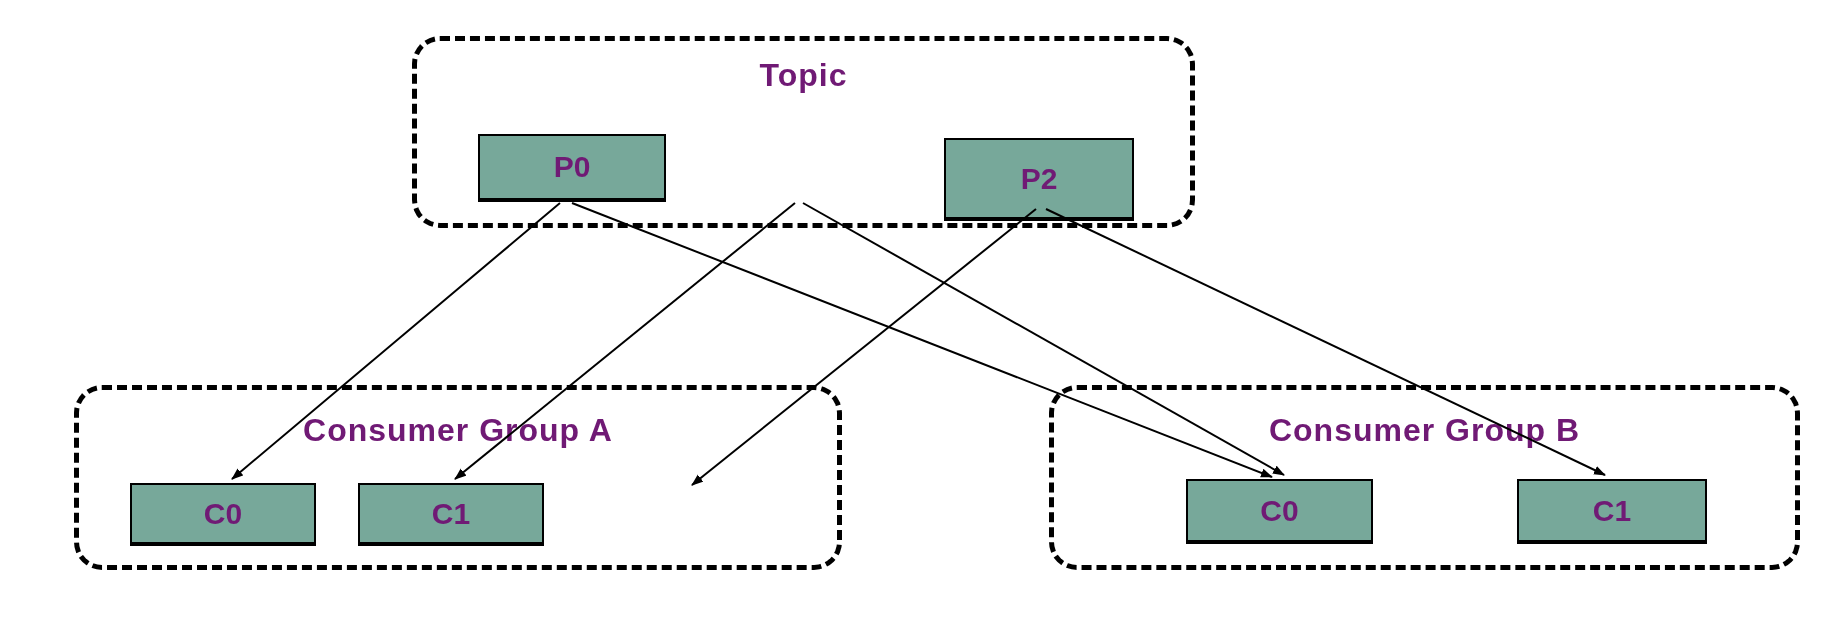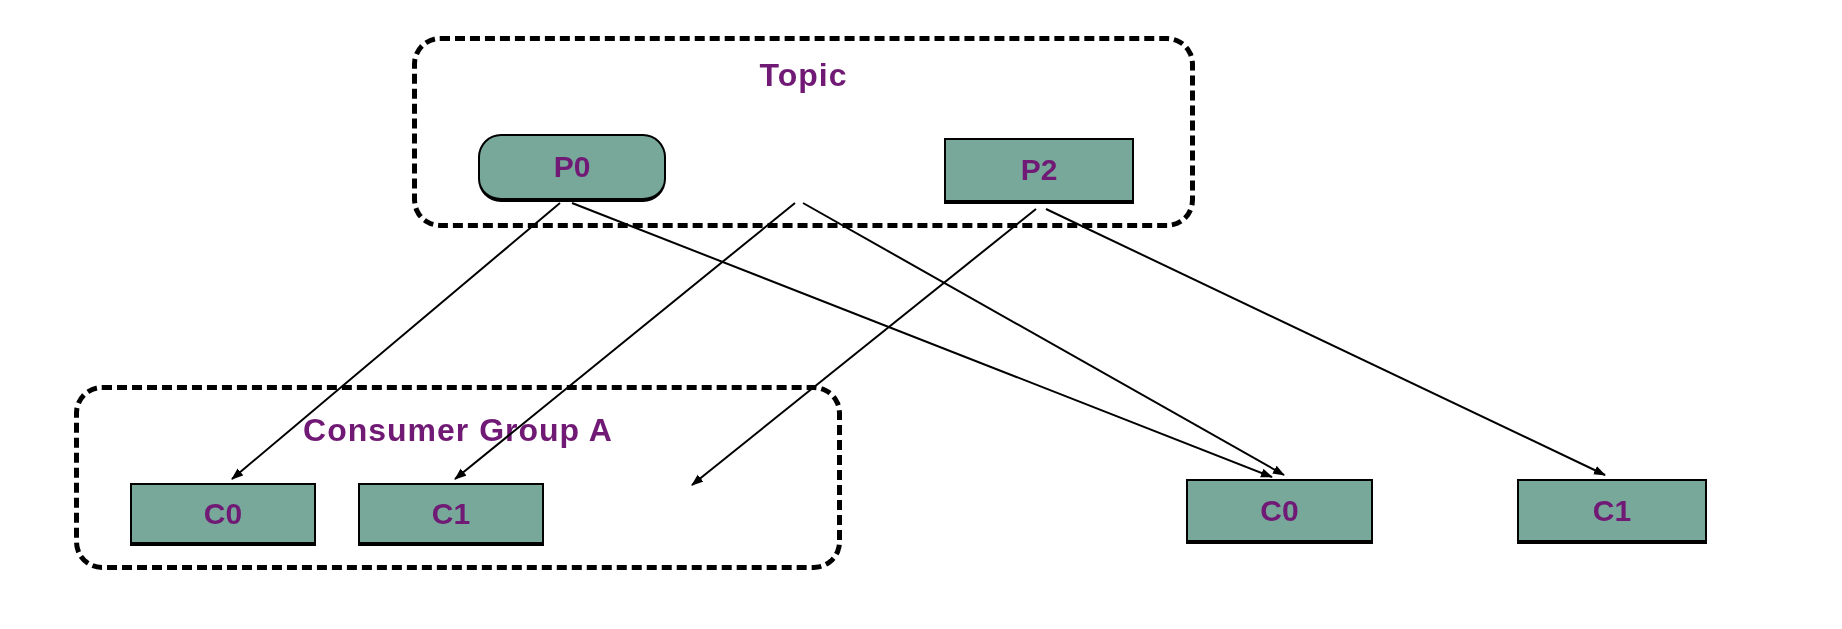--- a/index.html
+++ b/index.html
@@ -51,37 +51,40 @@
   svg.edges line { stroke: #000; stroke-width: 2; }
 </style>
 </head>
 <body>
 
 <div class="stage">
 
   <div class="container-box" style="left:412px; top:36px; width:783px; height:192px;">
     <div class="container-label" style="top:16px;">Topic</div>
   </div>
-  <div class="node" style="left:478px; top:134px; width:188px; height:68px;border-radius:23px;">
+  <div class="node" style="left:478px; top:134px; width:188px; height:68px;">
     <span>P0</span>
   </div>
-  <div class="node" style="left:944px; top:138px; width:190px; height:66px;">
+  <div class="node" style="left:944px; top:138px; width:190px; height:83px;">
     <span>P2</span>
   </div>
 
   <div class="container-box" style="left:74px; top:385px; width:768px; height:185px;">
     <div class="container-label" style="top:22px;">Consumer Group A</div>
   </div>
   <div class="node" style="left:130px; top:483px; width:186px; height:63px;">
     <span>C0</span>
   </div>
   <div class="node" style="left:358px; top:483px; width:186px; height:63px;">
     <span>C1</span>
   </div>
 
+  <div class="container-box" style="left:1049px; top:385px; width:751px; height:185px;">
+    <div class="container-label" style="top:22px;">Consumer Group B</div>
+  </div>
   <div class="node" style="left:1186px; top:479px; width:187px; height:65px;">
     <span>C0</span>
   </div>
   <div class="node" style="left:1517px; top:479px; width:190px; height:65px;">
     <span>C1</span>
   </div>
 
   <svg class="edges" viewBox="0 0 1842 629" xmlns="http://www.w3.org/2000/svg">
     <defs>
       <marker id="arrow" markerWidth="13" markerHeight="10" refX="11" refY="4.5" orient="auto" markerUnits="userSpaceOnUse">

